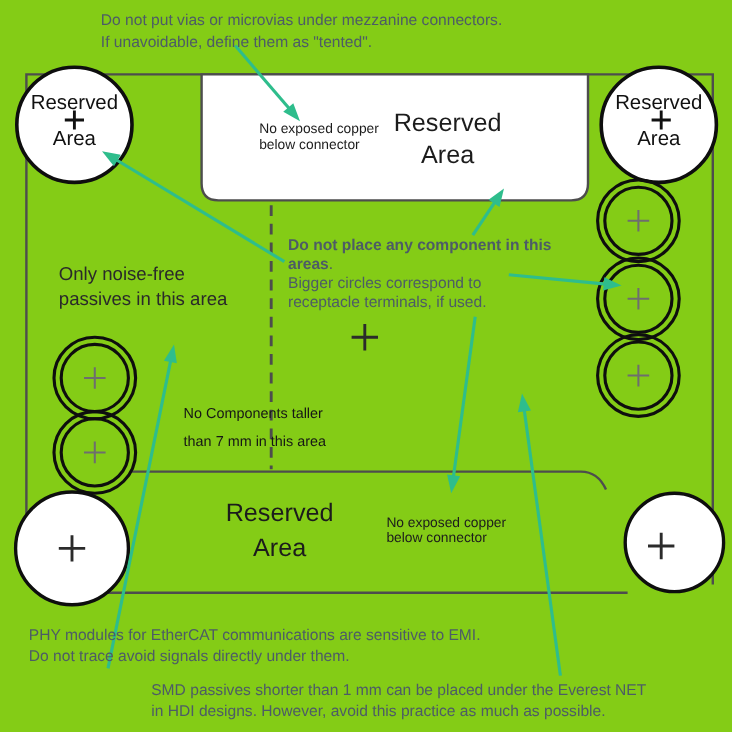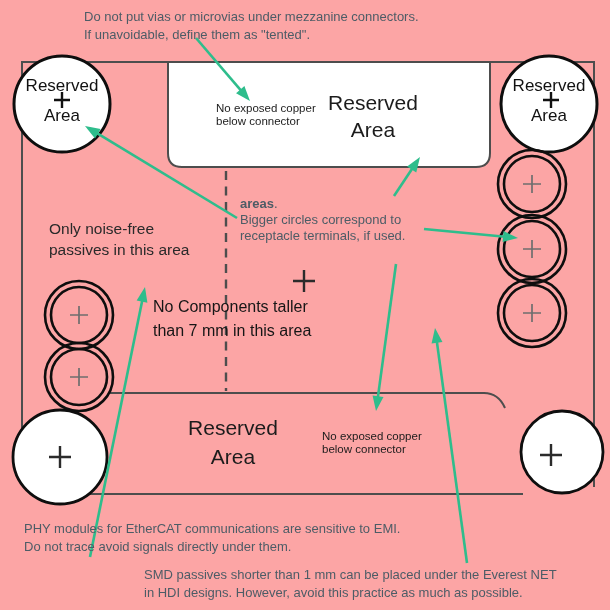--- a/index.html
+++ b/index.html
@@ -1,26 +1,26 @@
 <!DOCTYPE html>
 <html><head>
 <meta charset="utf-8">
 <style>
   html,body{margin:0;padding:0;background:#ffffff;}
-  .stage{position:relative;width:610px;height:610px;background:#fca5a5;overflow:hidden;
+  .stage{position:relative;width:610px;height:610px;background:#84cc16;overflow:hidden;
          font-family:"Liberation Sans", sans-serif;}
   svg{position:absolute;left:0;top:0;}
   .txt{position:absolute;white-space:nowrap;}
   .note{color:#4d5c66;font-size:13px;line-height:17.5px;}
   .note b{font-weight:bold;}
   .black-sm{color:#1c1c1c;font-size:11.5px;line-height:13px;}
   .big-label{color:#1c1c1c;font-size:21px;line-height:27px;text-align:center;}
   .circle-label{color:#111111;font-size:17px;text-align:center;}
   .mid-label{color:#2a2a2a;font-size:15.5px;line-height:20.5px;}
-  .center-label{color:#161616;font-size:16px;line-height:23.5px;}
+  .center-label{color:#161616;font-size:12px;line-height:23.5px;margin-top:38px;}
   .arrow line{stroke:#2ebd8c;stroke-width:2.6;}
   .arrow polygon{fill:#2ebd8c;}
 </style>
 </head>
 <body>
 
 <div class="stage">
 
   <svg width="610" height="610" viewBox="0 0 610 610">
 
@@ -120,20 +120,21 @@
     <div>Reserved</div>
     <div>Area</div>
   </div>
 
   <div class="txt mid-label" style="left:49px;top:219px;">
     <div>Only noise-free</div>
     <div>passives in this area</div>
   </div>
 
   <div class="txt note" style="left:240px;top:196px;line-height:16px;">
+    <div><b>Do not place any component in this</b></div>
     <div><b>areas</b><span>.</span></div>
     <div>Bigger circles correspond to</div>
     <div>receptacle terminals, if used.</div>
   </div>
 
   <div class="txt center-label" style="left:153px;top:295px;">
     <div>No Components taller</div>
     <div>than 7 mm in this area</div>
   </div>
 
@@ -143,18 +144,18 @@
   </div>
   <div class="txt black-sm" style="left:322px;top:430px;">
     <div>No exposed copper</div>
     <div>below connector</div>
   </div>
 
   <div class="txt note" style="left:24px;top:520px;line-height:18px;">
     <div>PHY modules for EtherCAT communications are sensitive to EMI.</div>
     <div>Do not trace avoid signals directly under them.</div>
   </div>
-  <div class="txt note" style="left:126px;top:566px;line-height:18px;margin-left:18px;">
+  <div class="txt note" style="left:126px;top:566px;line-height:18px;">
     <div>SMD passives shorter than 1 mm can be placed under the Everest NET</div>
     <div>in HDI designs. However, avoid this practice as much as possible.</div>
   </div>
 
 </div>
 
 </body></html>

